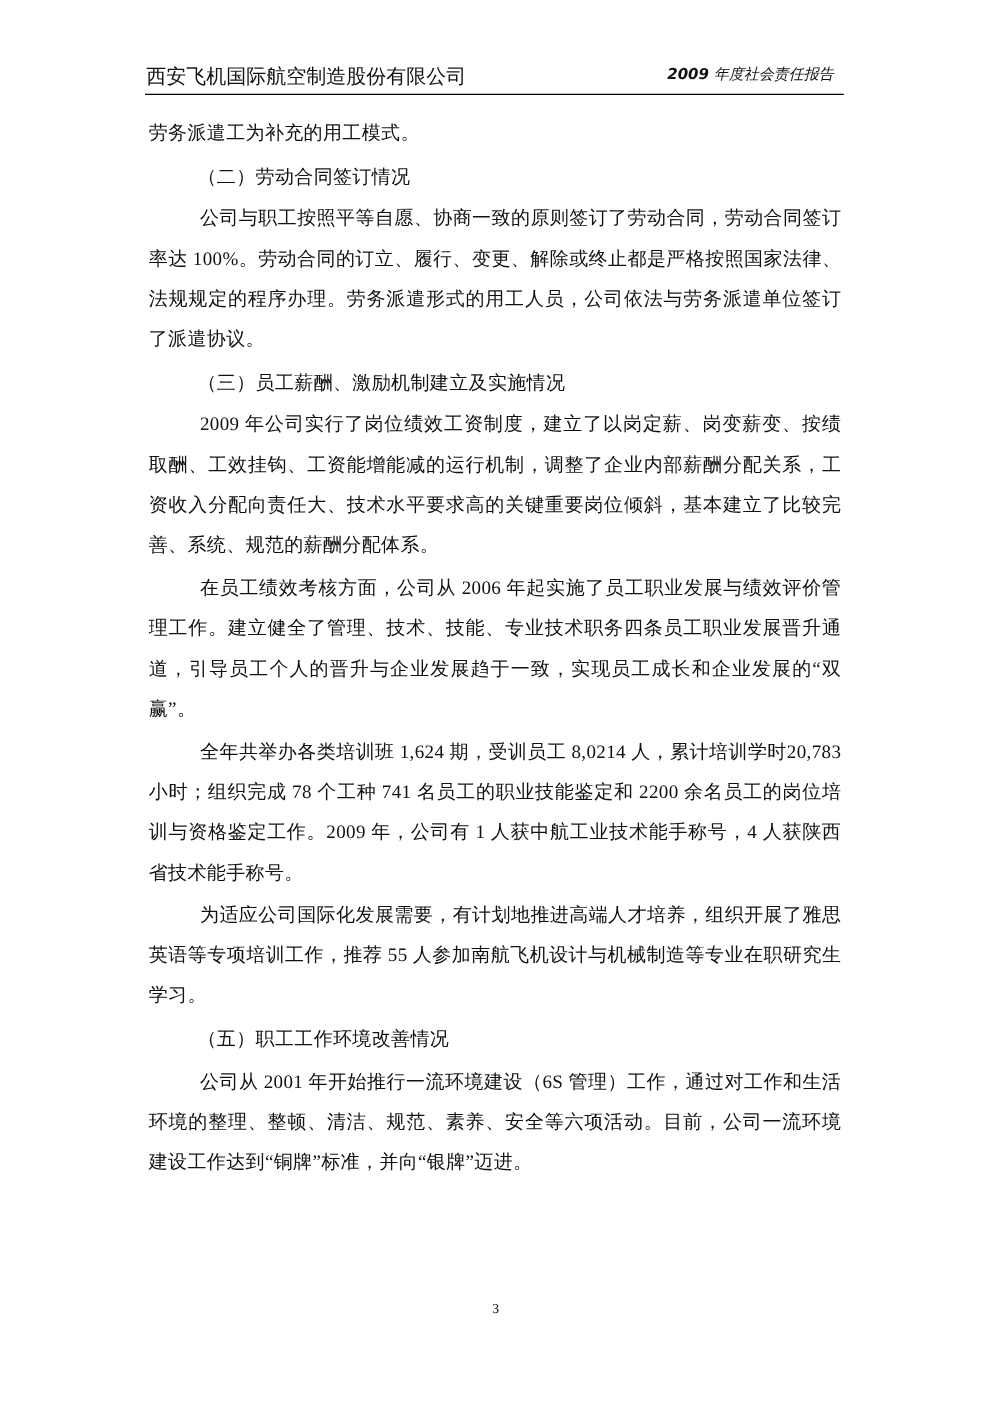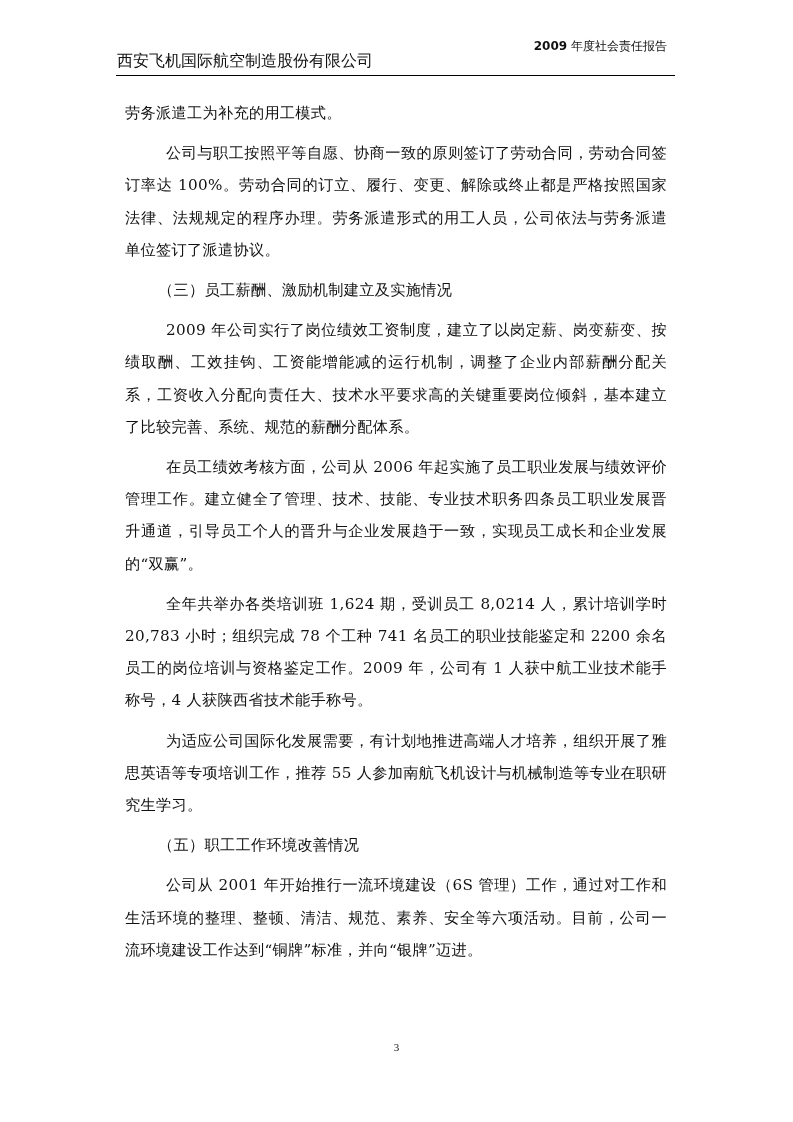--- a/index.html
+++ b/index.html
@@ -1,39 +1,40 @@
 <!DOCTYPE html>
 <html><head>
 <meta charset="utf-8">
 <style>
   html, body { margin: 0; padding: 0; background: #ffffff; }
   body { width: 793px; height: 1122px; position: relative; overflow: hidden;
          font-family: "DejaVu Serif", "Liberation Serif", serif; color: #111; }
   .page-header { position: absolute; left: 116px; top: 54px; width: 559px; height: 21px;
                  border-bottom: 1.5px solid #000; }
   .hdr-left { position: absolute; left: 1px; bottom: 3px; font-size: 16px; }
-  .hdr-right { position: absolute; right: 8px; bottom: 20px; font-size: 12px; }
+  .hdr-right { position: absolute; right: 8px; bottom: 7px; font-size: 12px; font-style: italic; }
   .hdr-year { font-family: "DejaVu Sans", "Liberation Sans", sans-serif; font-weight: bold; font-size: 12px; }
   .body { position: absolute; left: 117px; top: 89px; width: 558px; font-size: 15.2px; line-height: 32.2px; }
-  .p { margin: 8px; text-align: justify; text-align-last: left; letter-spacing: 0.3px; }
+  .p { margin: 2px; text-align: justify; text-align-last: left; letter-spacing: 0.3px; font-family: Liberation Serif, serif; }
   .indent { text-indent: 41px; }
   .heading { margin: 0; padding-left: 41px; letter-spacing: 0.3px; }
   .page-number { position: absolute; left: 0; width: 793px; top: 1041px; text-align: center;
                  font-size: 11px; font-family: "Liberation Serif", serif; }
 </style>
 </head>
 <body>
 
 <div class="page-header">
   <span class="hdr-left">西安飞机国际航空制造股份有限公司</span>
   <span class="hdr-right"><span class="hdr-year">2009</span> <span>年度社会责任报告</span></span>
 </div>
 
 <div class="body">
   <p class="p">劳务派遣工为补充的用工模式。</p>
+  <p class="heading">（二）劳动合同签订情况</p>
   <p class="p indent">公司与职工按照平等自愿、协商一致的原则签订了劳动合同，劳动合同签订率达 100%。劳动合同的订立、履行、变更、解除或终止都是严格按照国家法律、法规规定的程序办理。劳务派遣形式的用工人员，公司依法与劳务派遣单位签订了派遣协议。</p>
   <p class="heading">（三）员工薪酬、激励机制建立及实施情况</p>
   <p class="p indent">2009 年公司实行了岗位绩效工资制度，建立了以岗定薪、岗变薪变、按绩取酬、工效挂钩、工资能增能减的运行机制，调整了企业内部薪酬分配关系，工资收入分配向责任大、技术水平要求高的关键重要岗位倾斜，基本建立了比较完善、系统、规范的薪酬分配体系。</p>
   <p class="p indent">在员工绩效考核方面，公司从 2006 年起实施了员工职业发展与绩效评价管理工作。建立健全了管理、技术、技能、专业技术职务四条员工职业发展晋升通道，引导员工个人的晋升与企业发展趋于一致，实现员工成长和企业发展的“双赢”。</p>
   <p class="p indent">全年共举办各类培训班 1,624 期，受训员工 8,0214 人，累计培训学时20,783 小时；组织完成 78 个工种 741 名员工的职业技能鉴定和 2200 余名员工的岗位培训与资格鉴定工作。2009 年，公司有 1 人获中航工业技术能手称号，4 人获陕西省技术能手称号。</p>
   <p class="p indent">为适应公司国际化发展需要，有计划地推进高端人才培养，组织开展了雅思英语等专项培训工作，推荐 55 人参加南航飞机设计与机械制造等专业在职研究生学习。</p>
   <p class="heading">（五）职工工作环境改善情况</p>
   <p class="p indent">公司从 2001 年开始推行一流环境建设（6S 管理）工作，通过对工作和生活环境的整理、整顿、清洁、规范、素养、安全等六项活动。目前，公司一流环境建设工作达到“铜牌”标准，并向“银牌”迈进。</p>
 </div>
 

